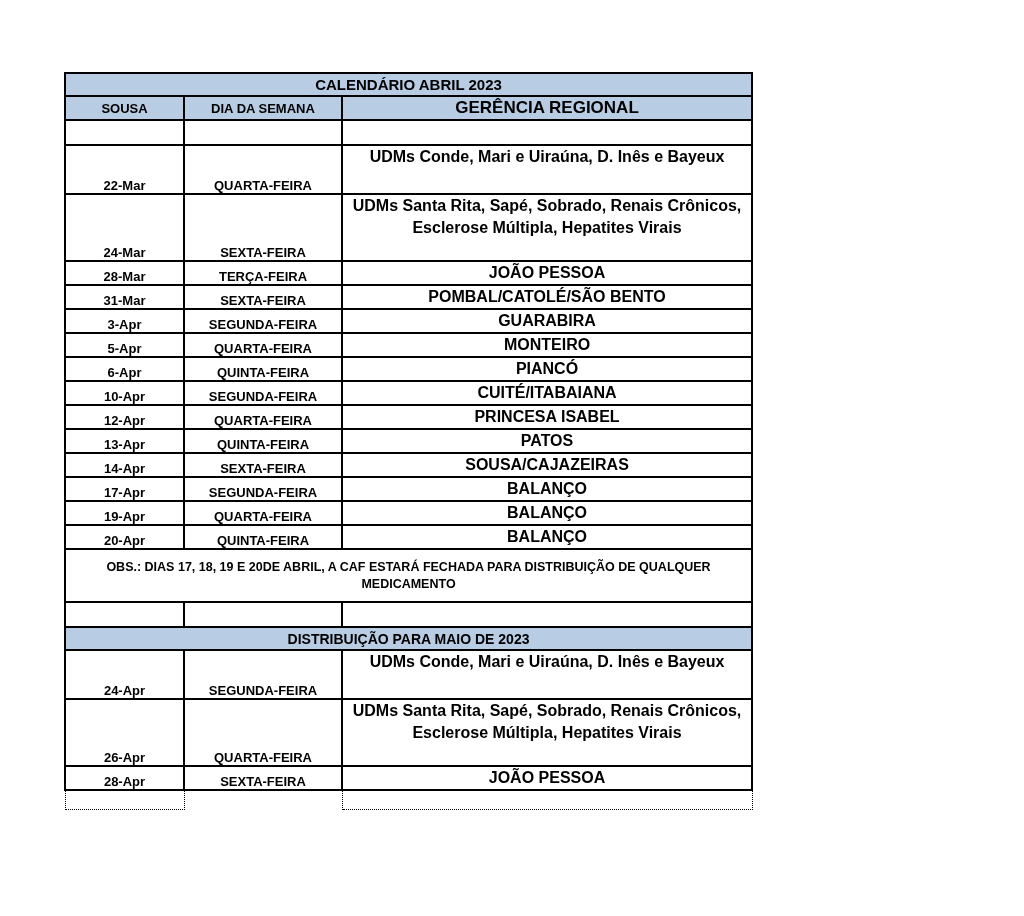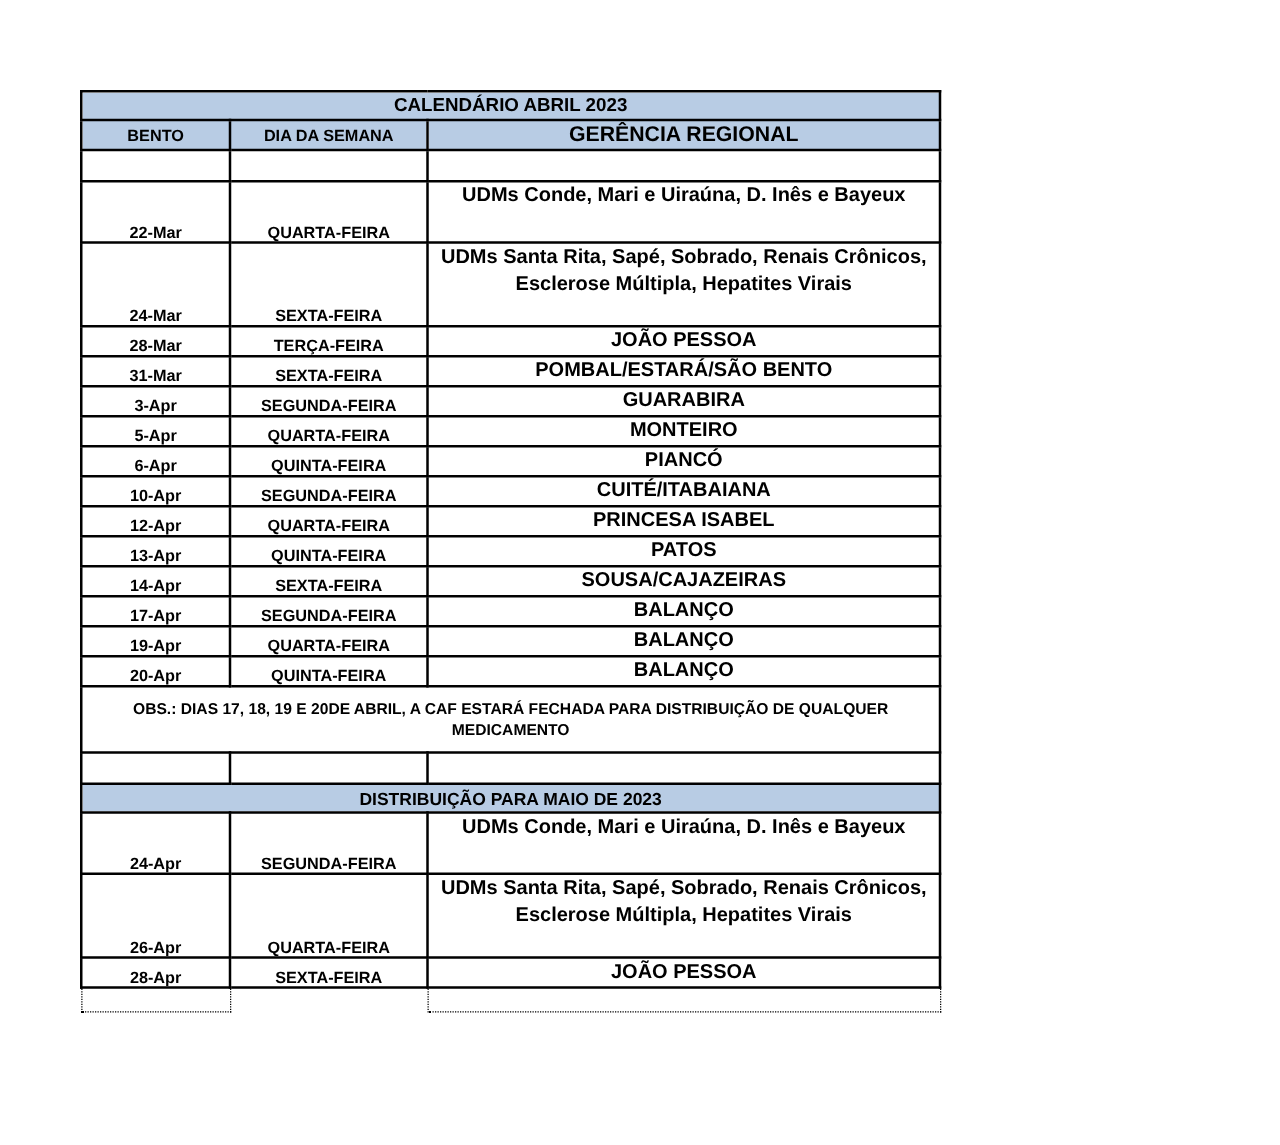--- a/index.html
+++ b/index.html
@@ -103,21 +103,21 @@
     <colgroup>
       <col style="width:119px">
       <col style="width:158px">
       <col style="width:410px">
     </colgroup>
     <tbody id="table-body">
         <tr class="r-title">
           <td class="c-title fill" colspan="3">CALENDÁRIO ABRIL 2023</td>
         </tr>
         <tr class="r-head">
-          <td class="c-head fill">BENTO</td>
+          <td class="c-head fill">SOUSA</td>
           <td class="c-head fill">DIA DA SEMANA</td>
           <td class="c-head fill big">GERÊNCIA REGIONAL</td>
         </tr>
         <tr class="r-empty">
           <td></td>
           <td></td>
           <td></td>
         </tr>
         <tr class="r-2">
           <td class="c-date">22-Mar</td>
@@ -130,21 +130,21 @@
           <td class="c-region">UDMs Santa Rita, Sapé, Sobrado, Renais Crônicos, Esclerose Múltipla, Hepatites Virais</td>
         </tr>
         <tr class="r-1">
           <td class="c-date">28-Mar</td>
           <td class="c-day">TERÇA-FEIRA</td>
           <td class="c-region">JOÃO PESSOA</td>
         </tr>
         <tr class="r-1">
           <td class="c-date">31-Mar</td>
           <td class="c-day">SEXTA-FEIRA</td>
-          <td class="c-region">POMBAL/ESTARÁ/SÃO BENTO</td>
+          <td class="c-region">POMBAL/CATOLÉ/SÃO BENTO</td>
         </tr>
         <tr class="r-1">
           <td class="c-date">3-Apr</td>
           <td class="c-day">SEGUNDA-FEIRA</td>
           <td class="c-region">GUARABIRA</td>
         </tr>
         <tr class="r-1">
           <td class="c-date">5-Apr</td>
           <td class="c-day">QUARTA-FEIRA</td>
           <td class="c-region">MONTEIRO</td>

